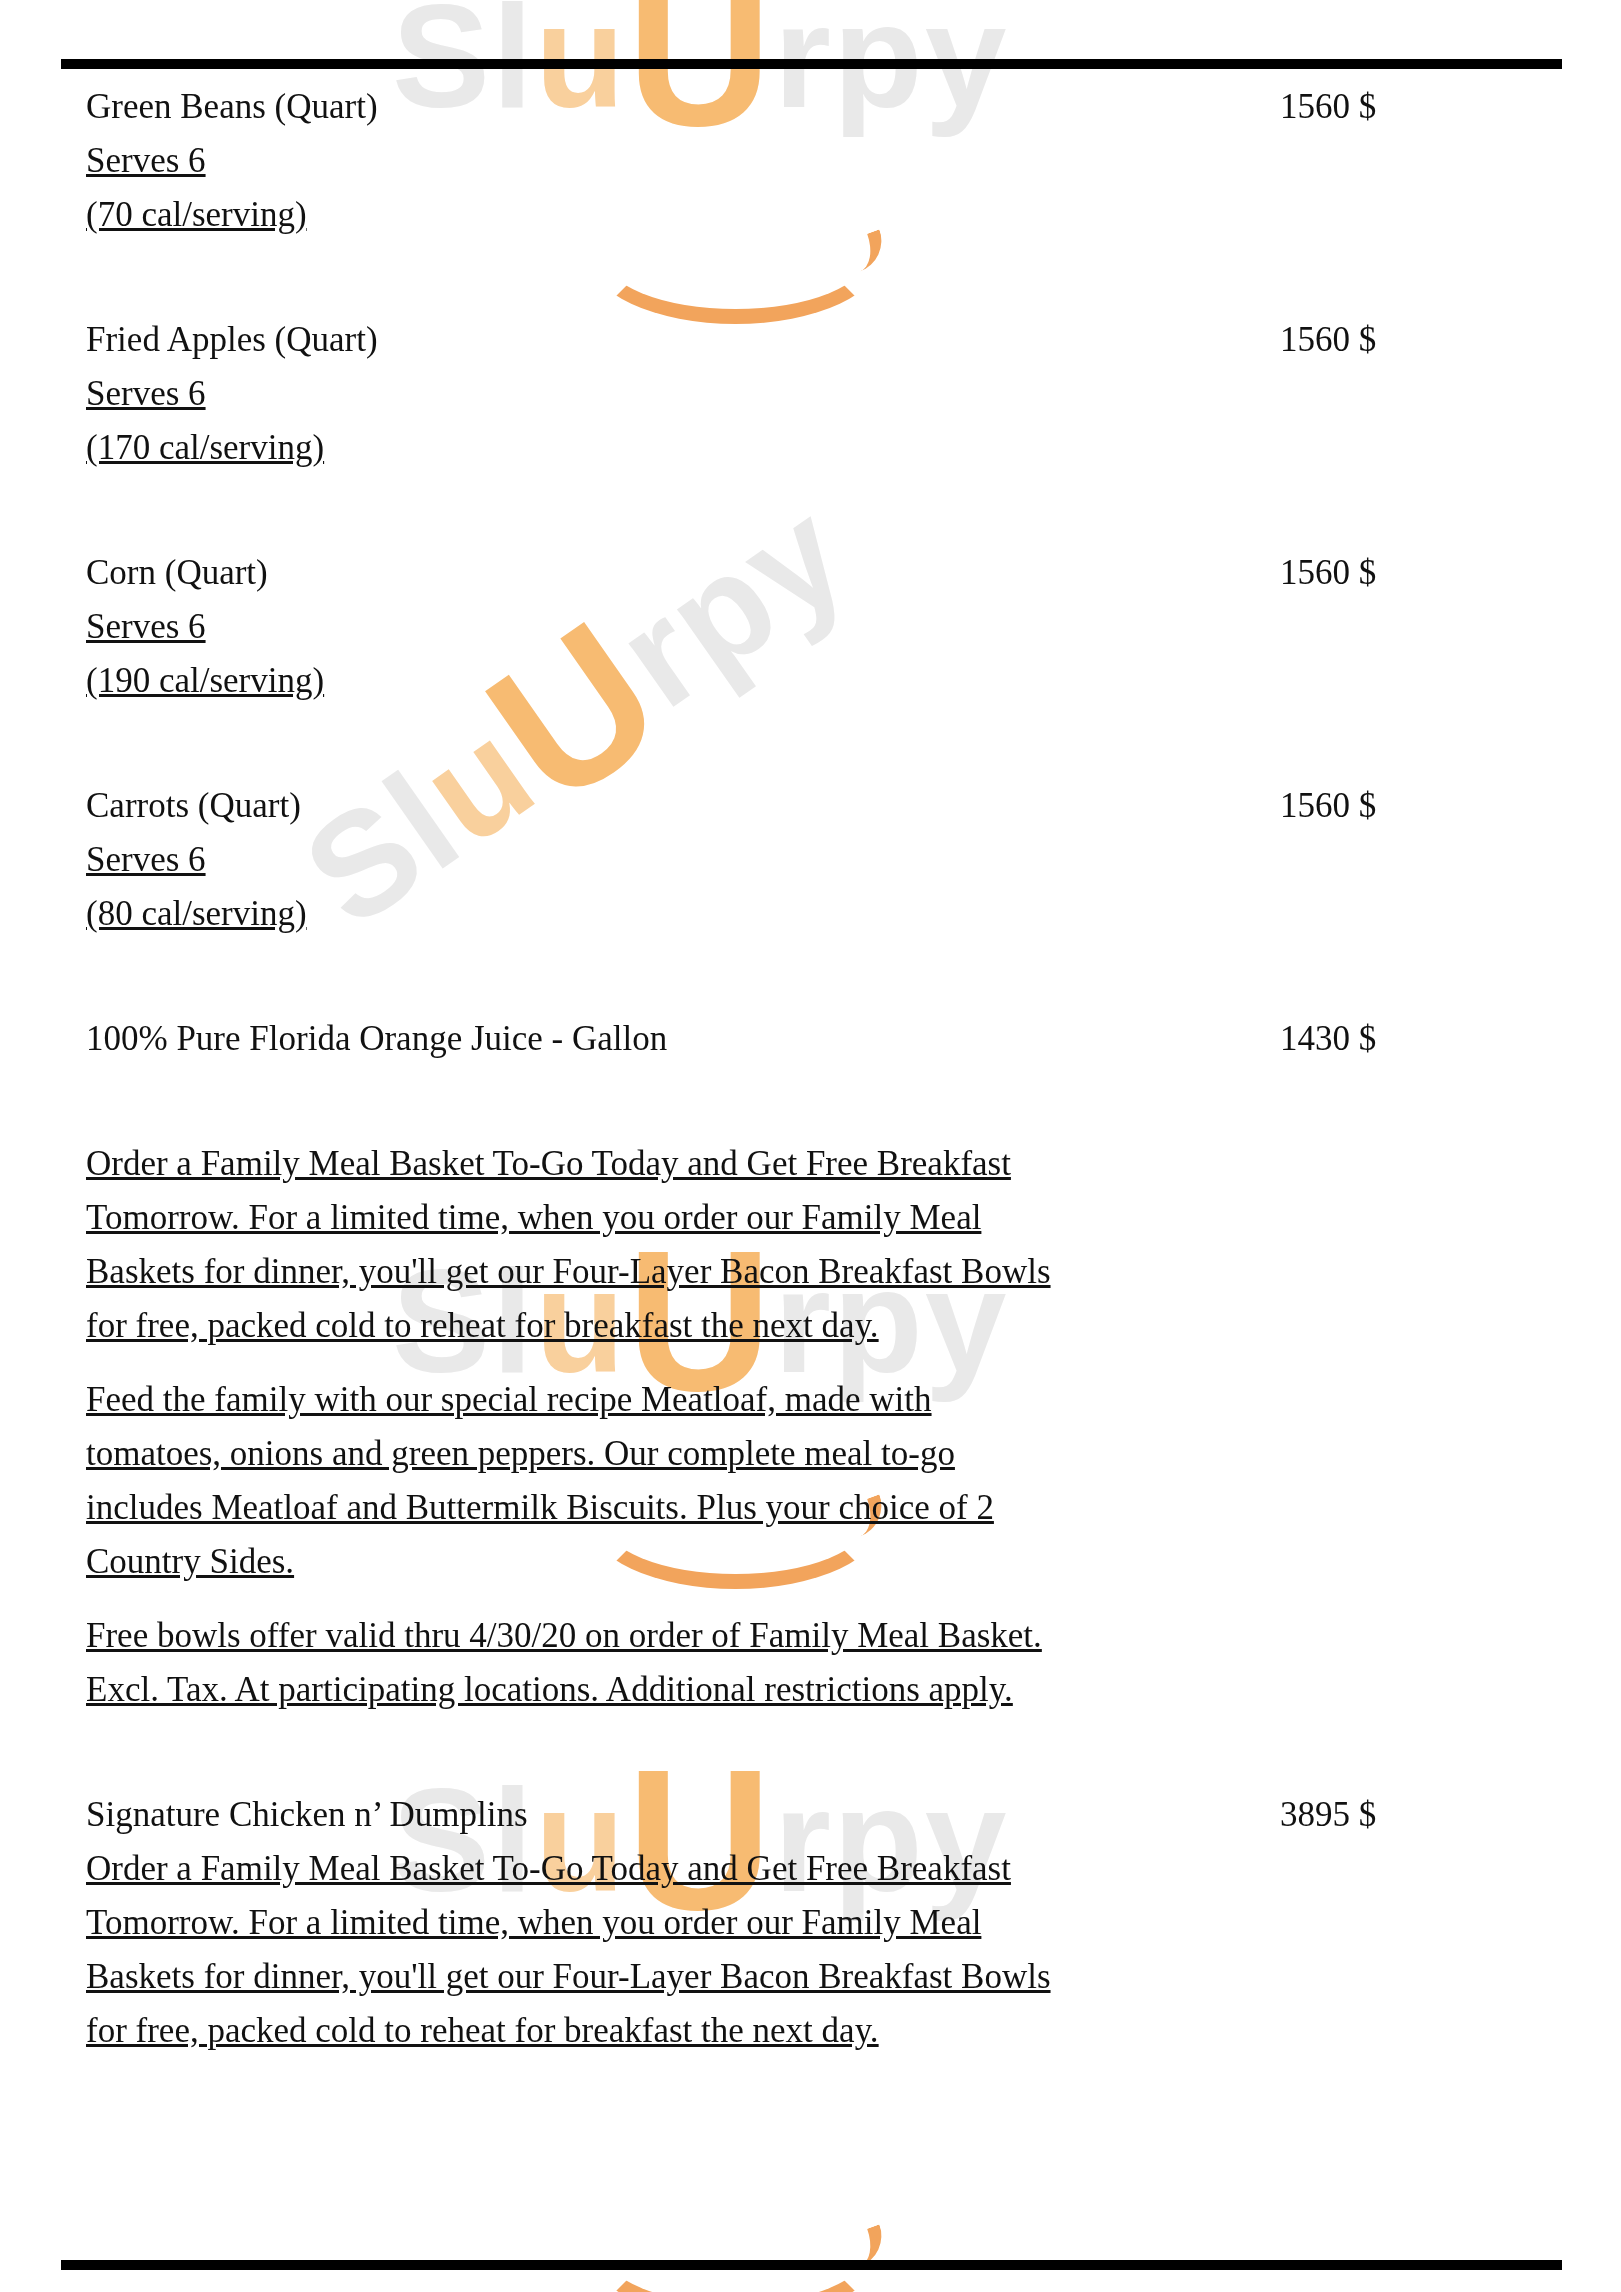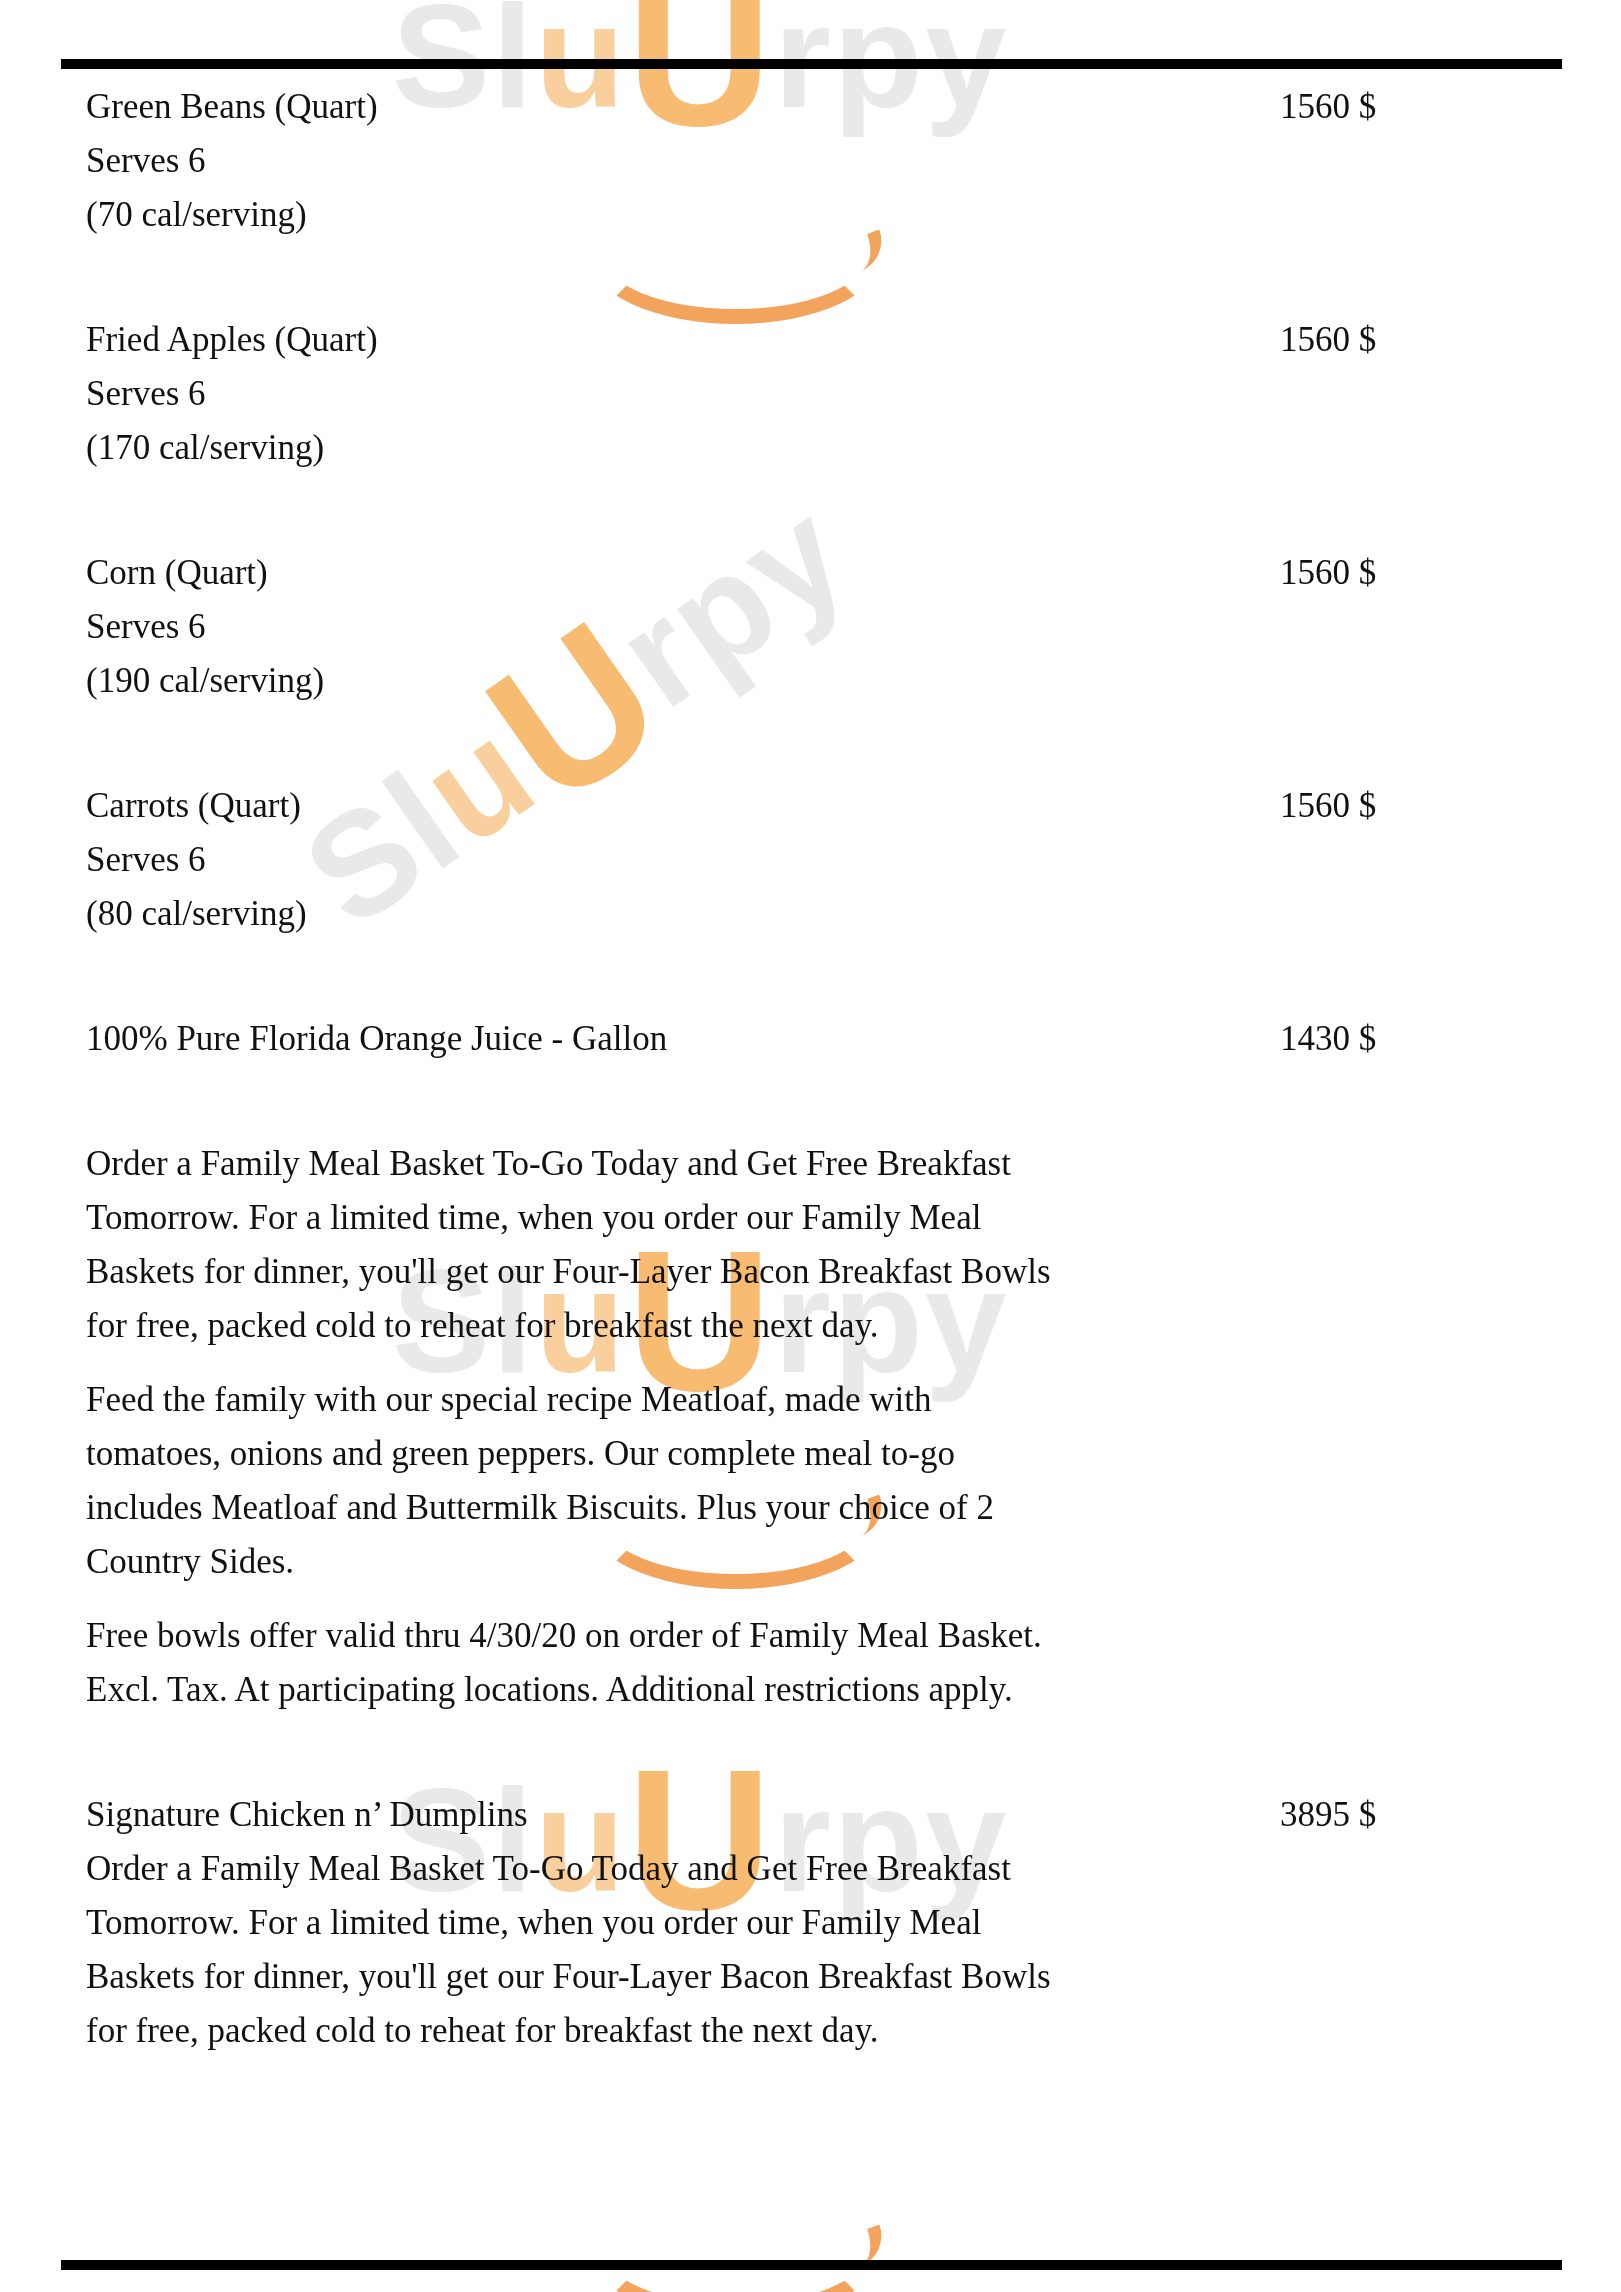--- a/index.html
+++ b/index.html
@@ -58,21 +58,21 @@
   .content {
     position: absolute;
     top: 80px;
     left: 86px;
     width: 1372px;
     z-index: 1;
   }
   .item { margin-bottom: 71px; }
   .row { position: relative; }
   .price { position: absolute; left: 1194px; top: 0; white-space: nowrap; text-align: right; }
-  .details, .para { white-space: pre-line; }
+  .details, .para { white-space: pre-line; text-decoration: underline; }
   .para { margin-top: 20px; }
   .para.first { margin-top: 0; }
 </style>
 </head>
 <body>
 
 <div class="page">
 
   <div class="wm-layer">
 

